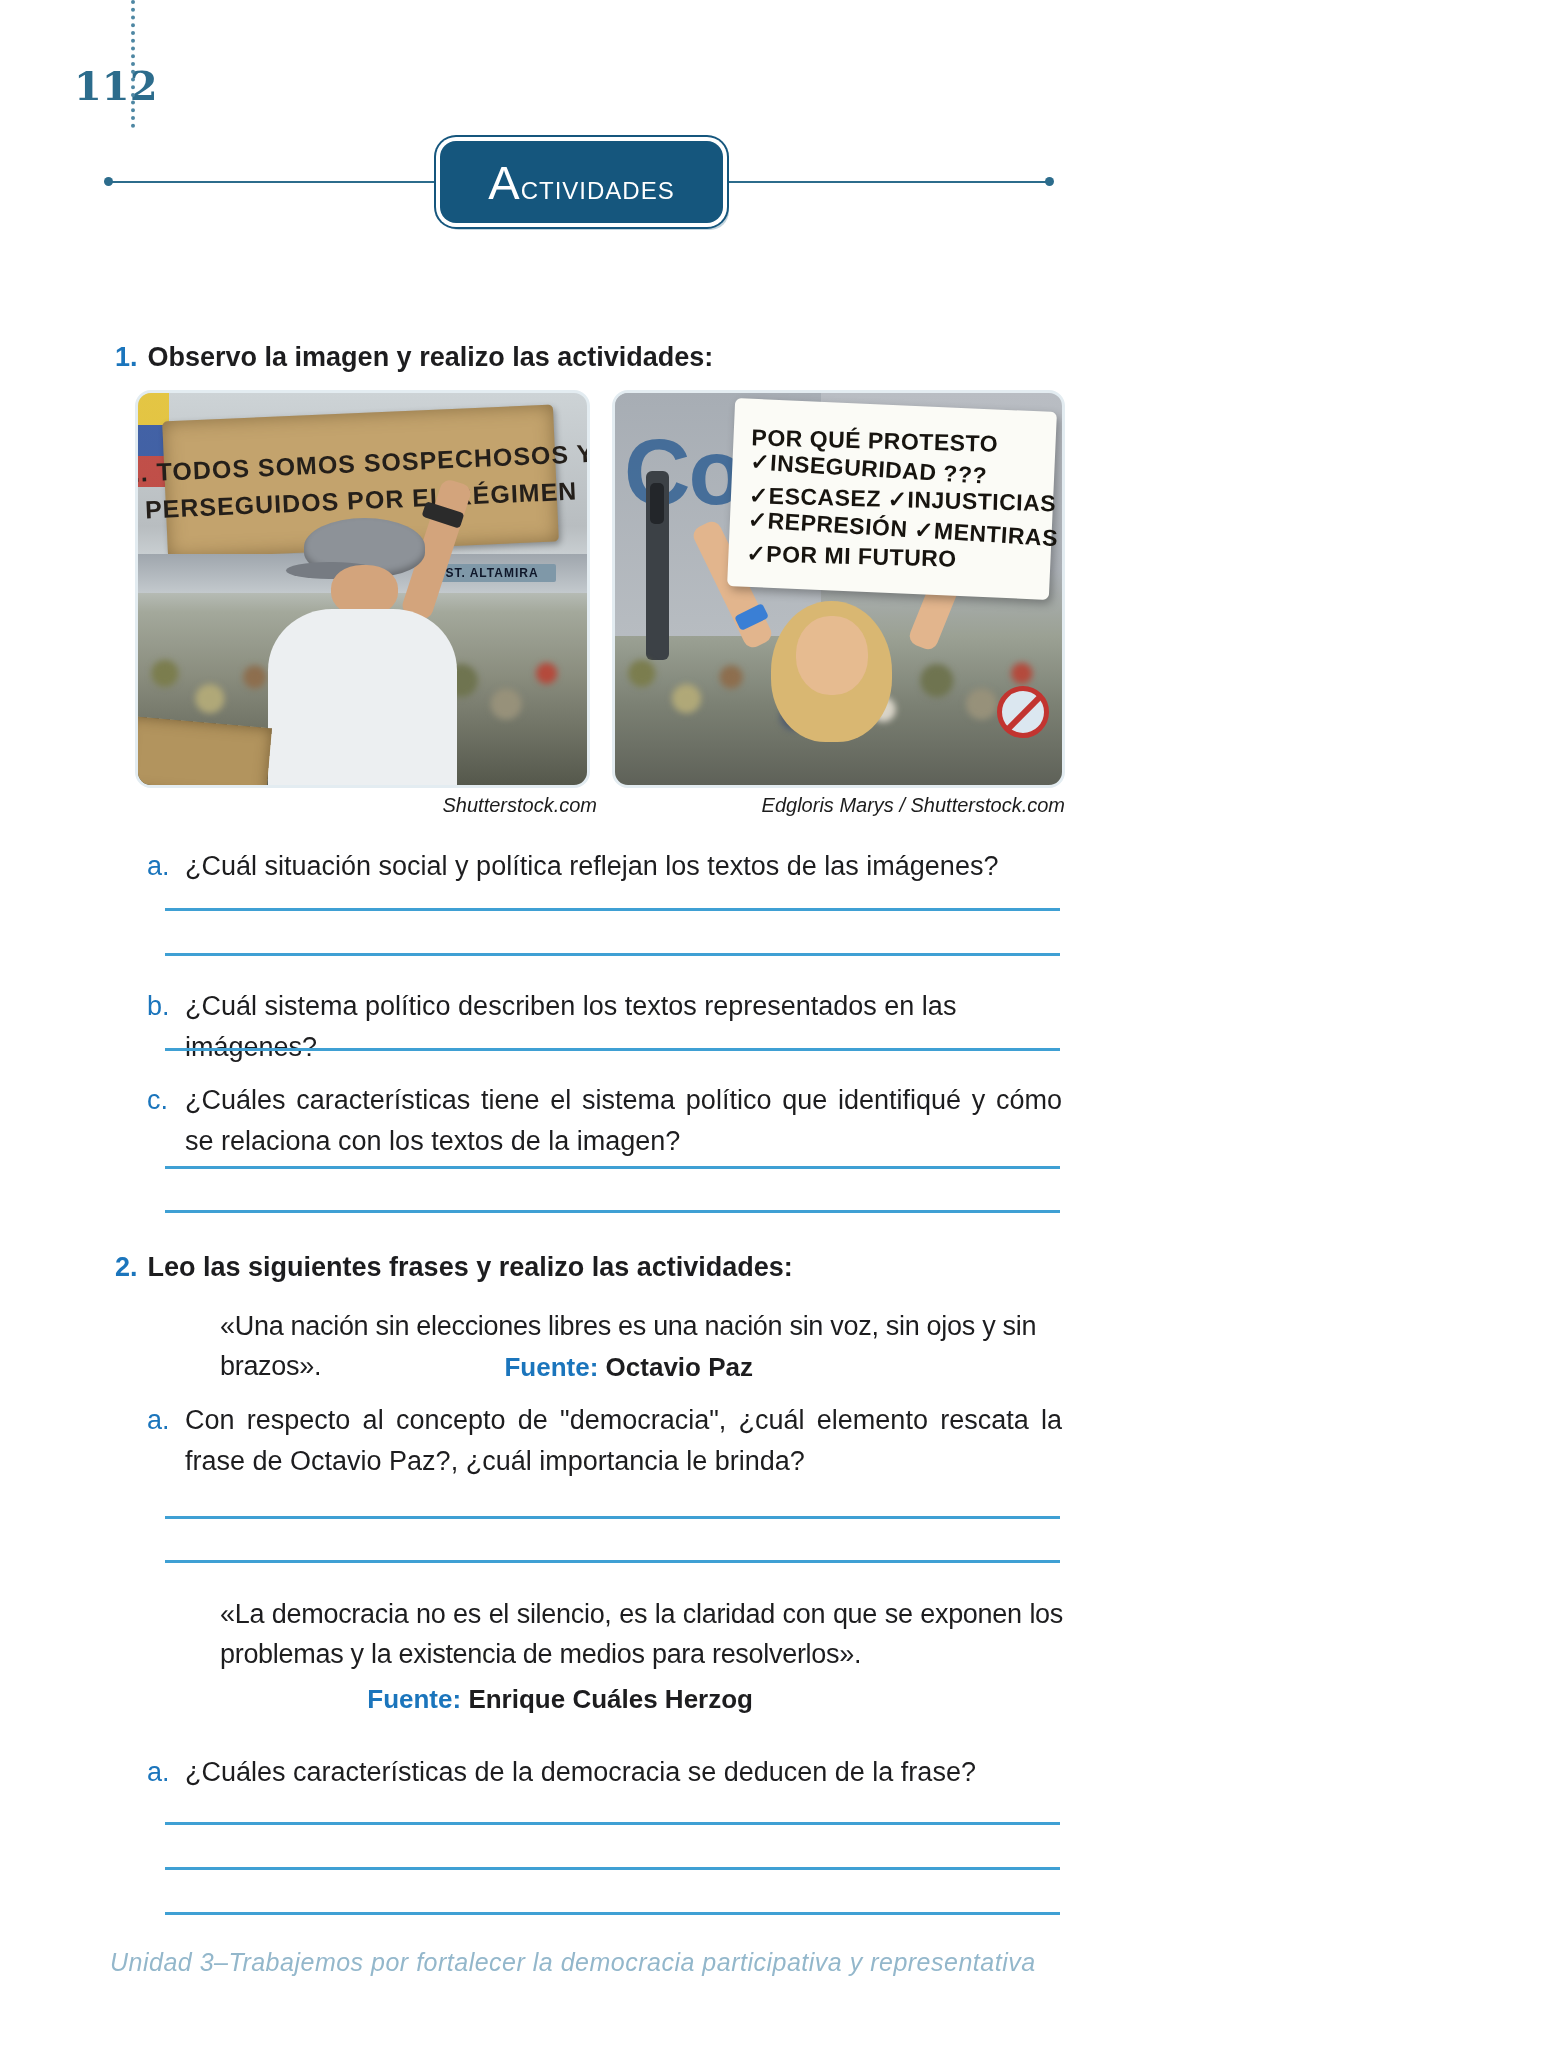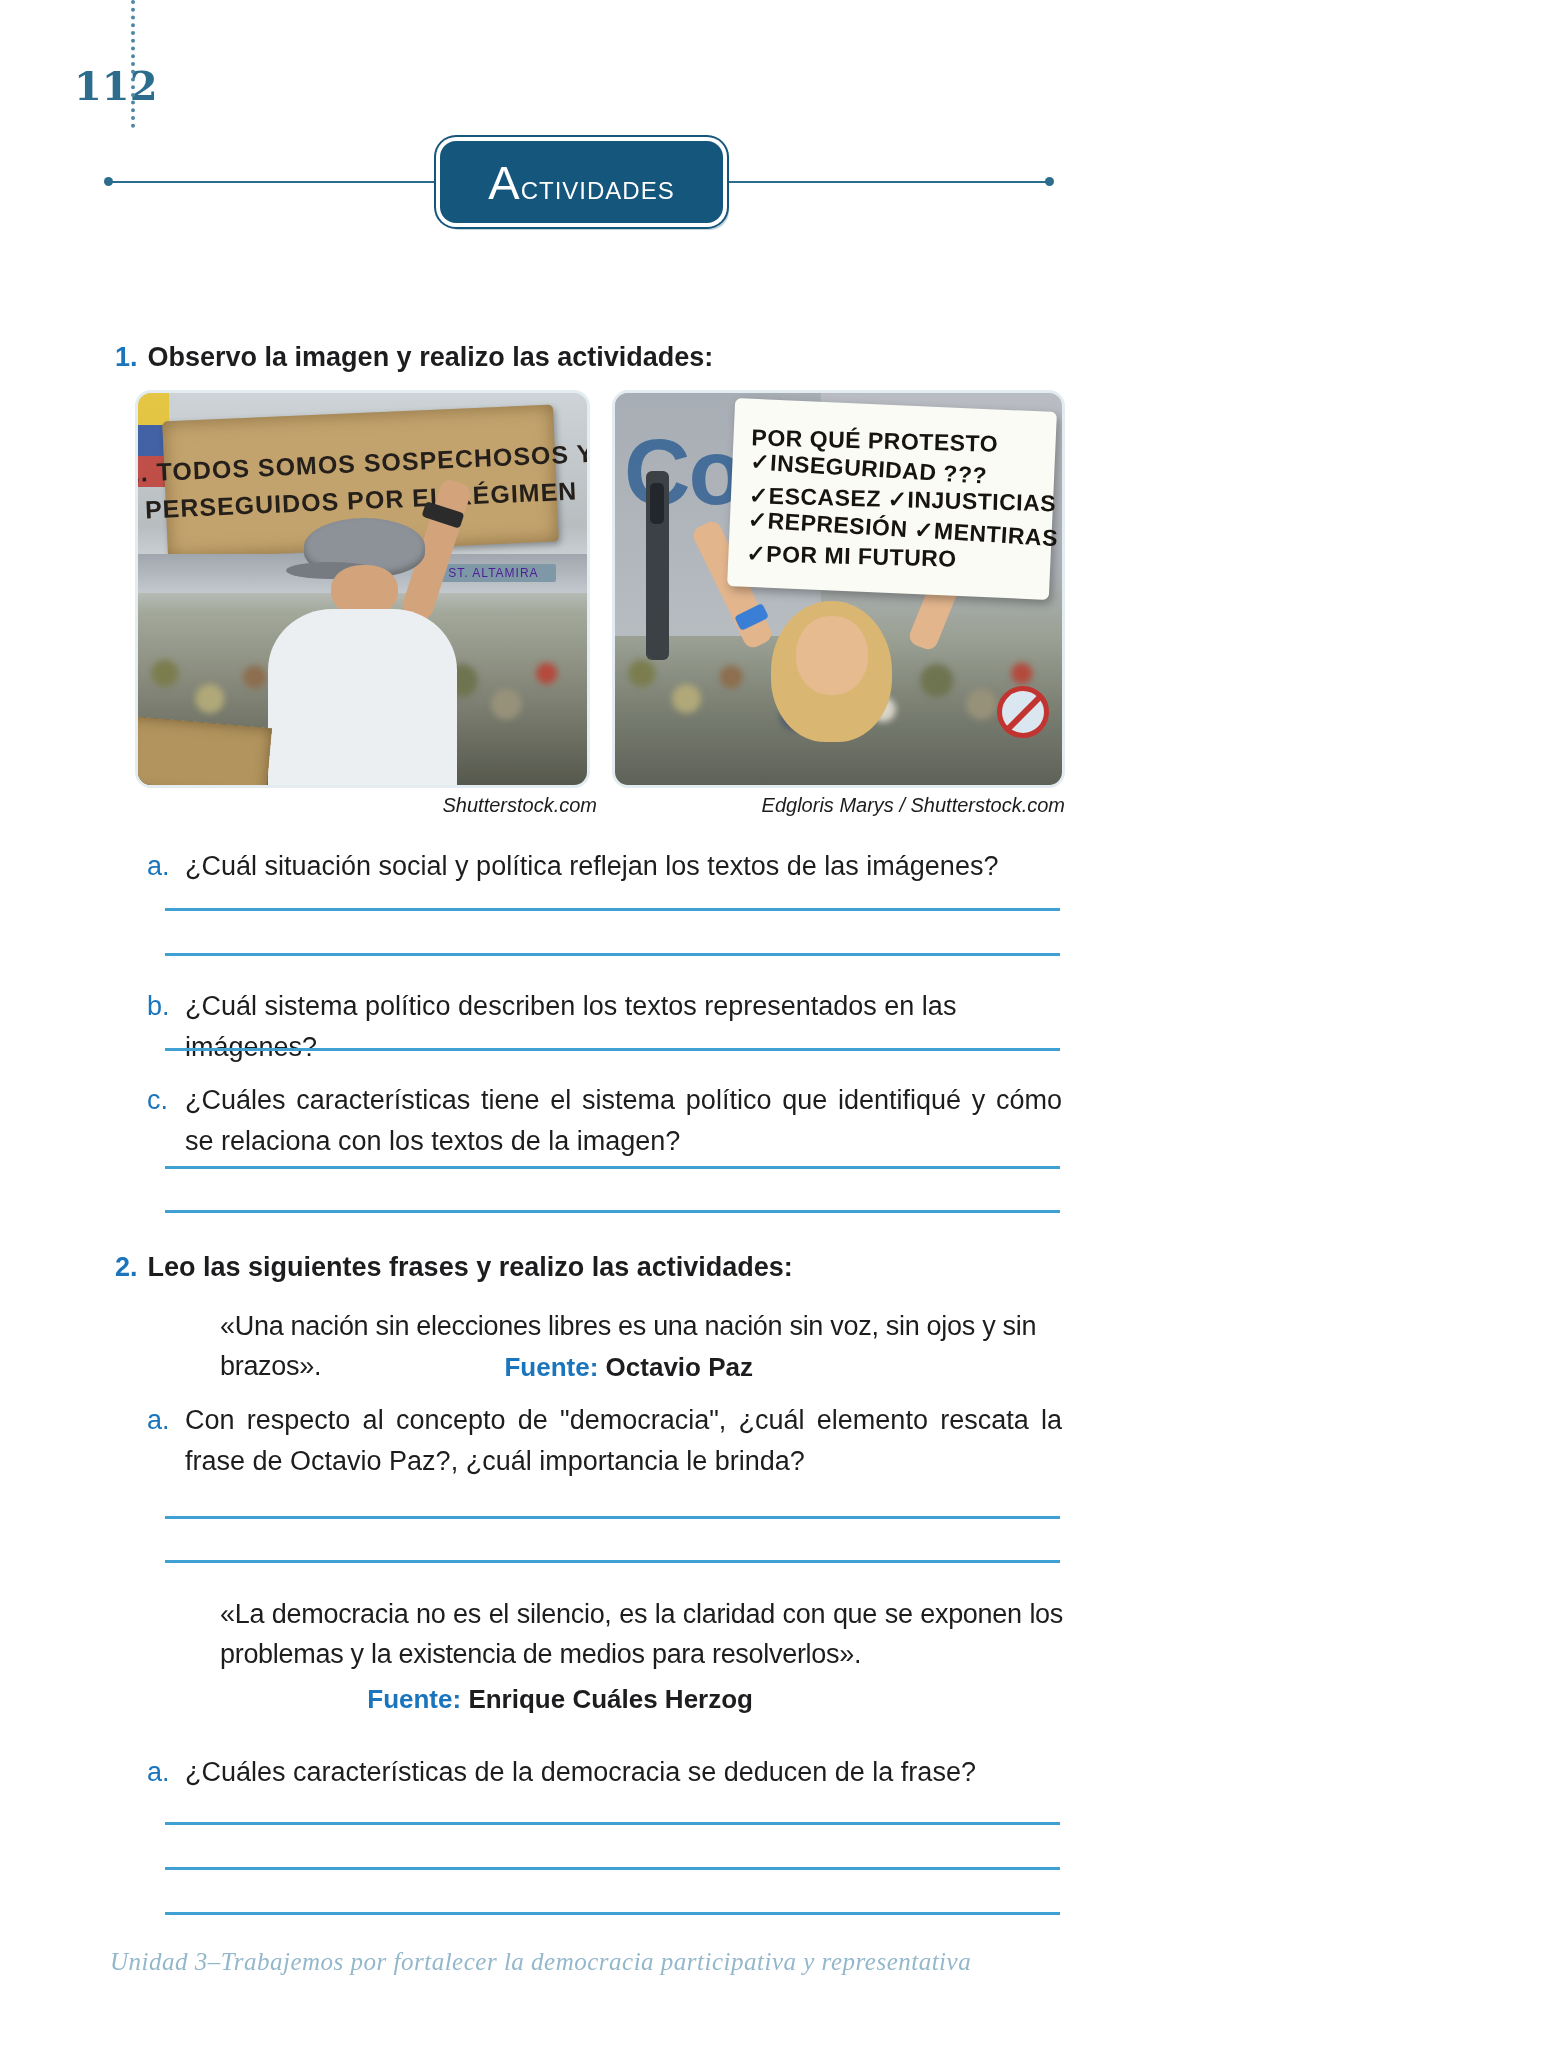--- a/index.html
+++ b/index.html
@@ -39,39 +39,39 @@
   .q .ql{color:var(--accent);width:38px;flex:0 0 38px;}
   .q .qt{flex:1;}
   .just .qt{text-align:justify;}
   .ans{position:absolute;left:165px;width:895px;height:0;border-top:3px solid var(--ansline);}
   .quote{position:absolute;left:220px;width:843px;font-size:27px;line-height:40px;letter-spacing:-0.3px;}
   .fuente{position:absolute;right:499px;font-size:26px;font-weight:bold;text-align:right;}
   .fuente .fl{color:var(--accent);}
   .credit{position:absolute;top:794px;font-style:italic;font-size:20px;color:#1c1c1c;}
   .credit.c1{left:142px;width:455px;text-align:right;}
   .credit.c2{left:612px;width:453px;text-align:right;}
-  .footer{position:absolute;left:110px;top:1948px;font-family:Liberation Serif, serif;
+  .footer{position:absolute;left:110px;top:1948px;font-family:Liberation Sans, sans-serif;
     font-style:italic;font-size:25px;color:var(--footer);letter-spacing:.5px;}
   
   .photo{position:absolute;top:390px;height:398px;border-radius:16px;overflow:hidden;
     border:3px solid #e3ecf1;}
   .photo-left{left:135px;width:455px;
     background:linear-gradient(180deg,#cdd3d6 0%,#b8bdc0 34%,#cfd5d8 44%,#a3a89b 56%,#8a8d7e 72%,#55584c 100%);}
   .photo-right{left:612px;width:453px;
     background:linear-gradient(180deg,#b9bdc3 0%,#aeb3b9 45%,#9ba194 62%,#7b8073 80%,#5e6158 100%);}
   .flag{position:absolute;left:0;top:0;width:7%;height:24%;
     background:linear-gradient(180deg,#e8c32a 0 34%,#2b4f9e 34% 67%,#c03a32 67% 100%);opacity:.85;}
   .cardboard{position:absolute;left:6%;top:5%;width:87%;height:35%;background:#c3a36d;
     transform:rotate(-2.5deg);border-radius:5px;box-shadow:inset 0 0 18px rgba(90,70,35,.55),2px 3px 6px rgba(0,0,0,.3);
     display:flex;flex-direction:column;align-items:center;justify-content:center;gap:8px;padding:4%;}
   .marker{font-weight:bold;font-size:25px;letter-spacing:1px;color:#241f1a;white-space:nowrap;}
   .bridge{position:absolute;left:0;top:41%;width:100%;height:10%;
     background:linear-gradient(180deg,#9fa6ad,#c3c9cd);}
-  .streetsign{position:absolute;right:7%;top:43.5%;background:#7f98a8;color:#4c1d95;
-    font-size:12px;font-weight:normal;padding:2px 17px;border-radius:2px;letter-spacing:1px;}
+  .streetsign{position:absolute;right:7%;top:43.5%;background:#7f98a8;color:#0f172a;
+    font-size:12px;font-weight:bold;padding:2px 17px;border-radius:2px;letter-spacing:1px;}
   .crowd{position:absolute;left:0;bottom:0;width:100%;height:46%;filter:blur(3px);
     background:
       radial-gradient(circle at 6% 38%, #7b7d4e 0 13px, transparent 14px),
       radial-gradient(circle at 16% 52%, #b0a878 0 14px, transparent 15px),
       radial-gradient(circle at 26% 40%, #8d6e4e 0 11px, transparent 12px),
       radial-gradient(circle at 72% 42%, #6f7450 0 16px, transparent 17px),
       radial-gradient(circle at 82% 55%, #97917a 0 15px, transparent 16px),
       radial-gradient(circle at 91% 38%, #b44a3c 0 10px, transparent 11px),
       radial-gradient(circle at 60% 58%, #d9d4c8 0 12px, transparent 13px),
       radial-gradient(circle at 40% 62%, #4e5a6e 0 13px, transparent 14px);}

